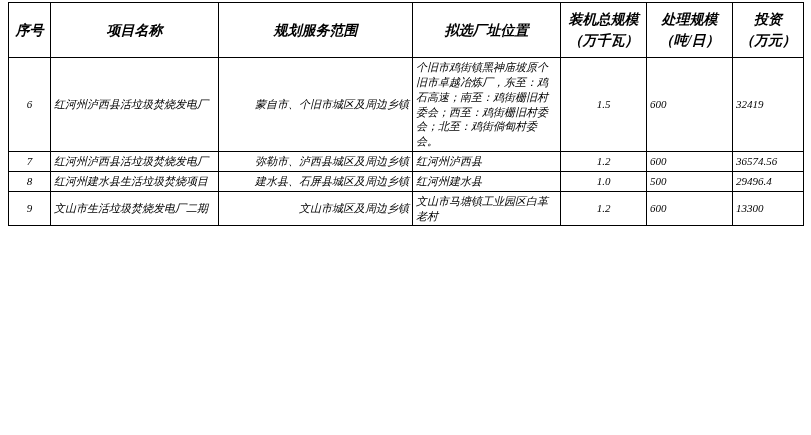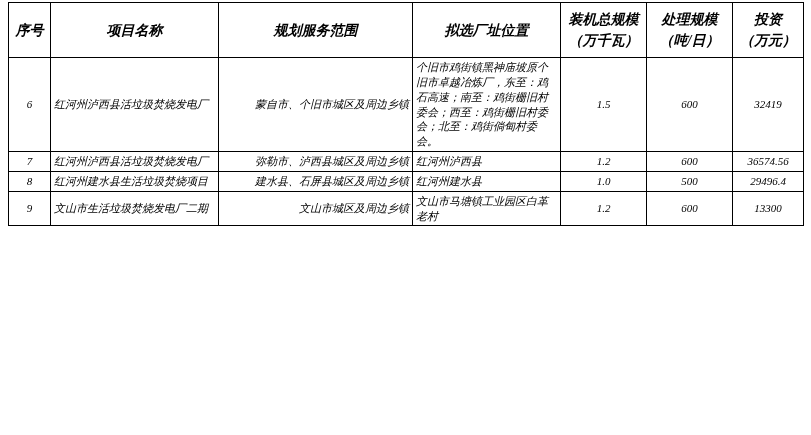--- a/index.html
+++ b/index.html
@@ -48,22 +48,22 @@
   col.c-site    { width: 148px; }
   col.c-cap     { width: 86px; }
   col.c-treat   { width: 86px; }
   col.c-invest  { width: 71px; }
 
   td.no      { text-align: center; }
   td.name    { text-align: left; }
   td.scope   { text-align: right; }
   td.site    { text-align: left; }
   td.cap     { text-align: center; }
-  td.treat   { text-align: center; }
-  td.invest  { text-align: center; }
+  td.treat   { }
+  td.invest  { text-align: left; }
 
   .two-line-head span { display: block; }
   .cell-text { display: block; }
 </style>
 </head>
 <body>
 
 <div id="sheet">
   <table class="project-table">
     <colgroup>

